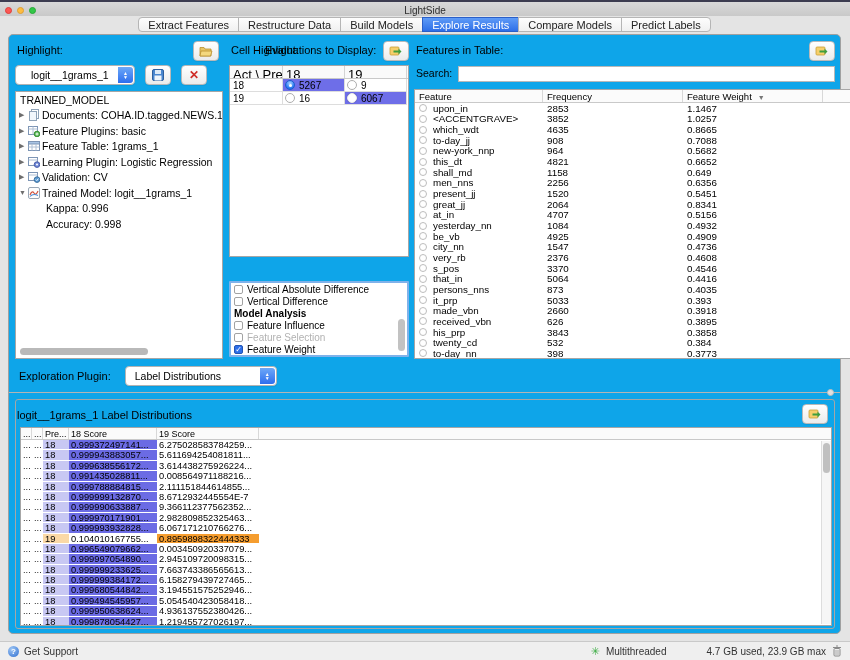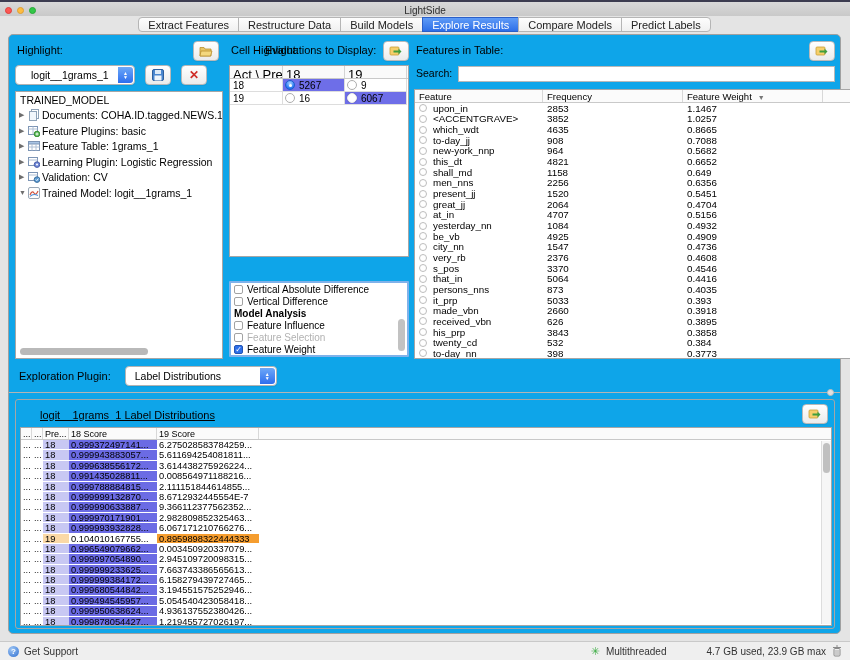--- a/index.html
+++ b/index.html
@@ -119,21 +119,21 @@
   
   .explore-row{position:absolute;left:10px;top:330px;height:22px;display:flex;align-items:center;font-size:11px;}
   .explore-combo{width:152px;margin-left:14px;}
   .splitter{position:absolute;left:0;top:357px;width:100%;border-top:1px solid #b4b4b4;}
   .split-grip{position:absolute;right:6px;top:-4px;width:7px;height:7px;border-radius:50%;
     background:#e0e0e0;border:1px solid #bdbdbd;}
 
   
   .bottom-panel{position:absolute;left:6px;top:364px;width:820px;height:230px;
     border:1px solid #a6a6a6;border-radius:3px;}
-  .bp-title{position:absolute;left:24px;top:9px;font-size:11px;text-decoration:underline;}
+  .bp-title{position:absolute;left:1px;top:9px;font-size:11px;}
   .bottom-panel .export-btn{right:6px;top:4px;}
   .dist-table{position:absolute;left:4px;top:27px;width:812px;height:199px;overflow:hidden;}
   .dt-header{display:flex;height:12px;border-bottom:1px solid #c9c9c9;background:#fbfbfb;}
   .dt-header div{font-size:9px;padding:1px 0 0 2px;border-right:1px solid #d8d8d8;white-space:nowrap;overflow:hidden;}
   .dc1{flex:0 0 11px;}
   .dc2{flex:0 0 11px;}
   .dc3{flex:0 0 26px;}
   .dc4{flex:0 0 88px;}
   .dc5{flex:0 0 102px;}
   .dc6{flex:1 1 auto;margin-top:31px;}
@@ -274,20 +274,26 @@
             <div class="tree-arrow">▼</div>
             <div class="tree-ic">
               <svg width="12" height="12" viewBox="0 0 12 12">
                 <rect x="0.5" y="0.5" width="11" height="11" rx="1.5" fill="#fdfdfd" stroke="#9aa7b5"></rect>
                 <path d="M2 8 Q4 3 6 6 Q8 9 10 4" stroke="#d04f38" stroke-width="1.1" fill="none"></path>
                 <path d="M2 9.5 Q5 6 10 8.5" stroke="#4d8fd6" stroke-width="1.1" fill="none"></path>
               </svg>
             </div>
             <div class="tree-text">Trained Model: logit__1grams_1</div>
           </div>
+          <div class="tree-row tree-leaf">
+            <div class="tree-text">Kappa: 0.996</div>
+          </div>
+          <div class="tree-row tree-leaf">
+            <div class="tree-text">Accuracy: 0.998</div>
+          </div>
         </div>
       <div class="hscroll-thumb"></div>
     </div>
   </div>
 
   <div class="panel-b">
     <div class="p-label">Cell Highlight:</div>
     <button class="tool-btn export-btn">
       <svg width="14" height="11" viewBox="0 0 14 11">
         <rect x="1" y="1" width="9" height="8" rx="1" fill="#f6cf6b" stroke="#c99f38" stroke-width="0.8"></rect>
@@ -426,21 +432,21 @@
           <div class="ft-row">
             <div class="ft-circle"></div>
             <div class="cell ft-name">present_jj</div>
             <div class="cell ft-freq">1520</div>
             <div class="cell ft-w">0.5451</div>
           </div>
           <div class="ft-row">
             <div class="ft-circle"></div>
             <div class="cell ft-name">great_jj</div>
             <div class="cell ft-freq">2064</div>
-            <div class="cell ft-w">0.4704</div>
+            <div class="cell ft-w">0.8341</div>
           </div>
           <div class="ft-row">
             <div class="ft-circle"></div>
             <div class="cell ft-name">at_in</div>
             <div class="cell ft-freq">4707</div>
             <div class="cell ft-w">0.5156</div>
           </div>
           <div class="ft-row">
             <div class="ft-circle"></div>
             <div class="cell ft-name">yesterday_nn</div>

